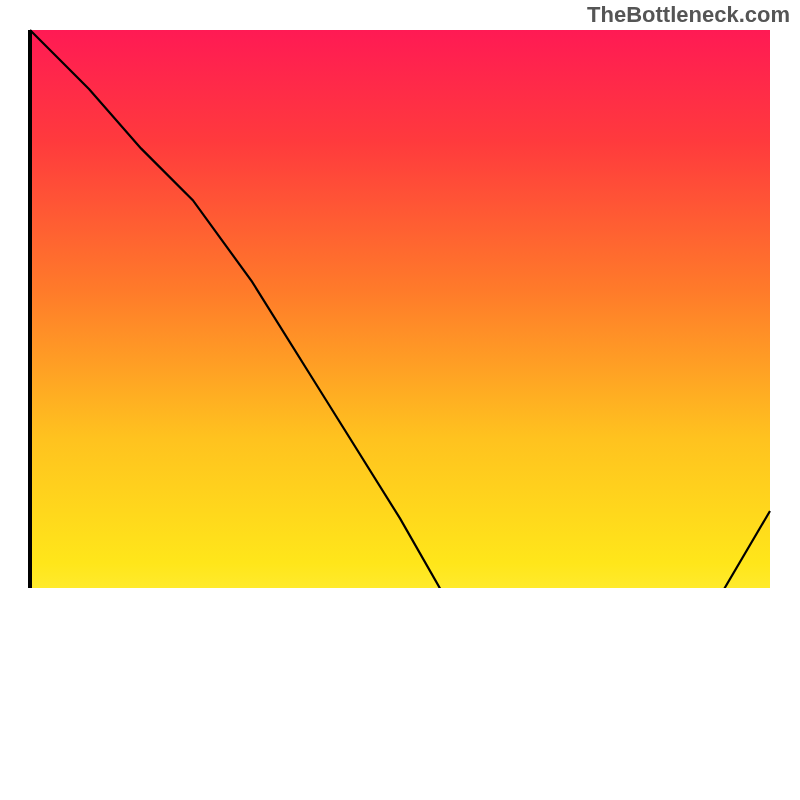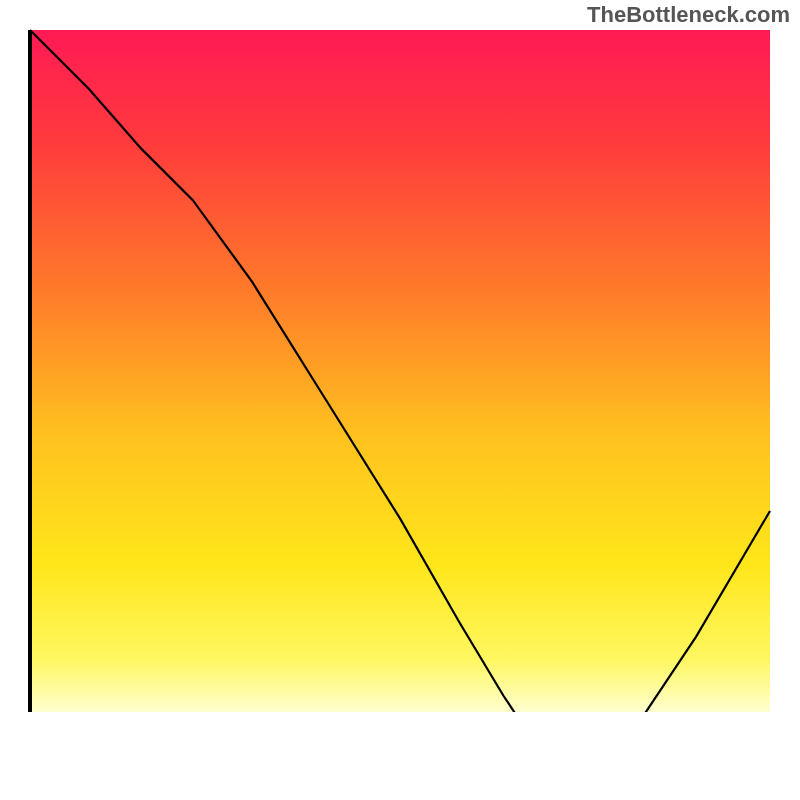--- a/index.html
+++ b/index.html
@@ -3,21 +3,21 @@
 <meta charset="utf-8">
 <style>
   body {
     margin: 0;
     padding: 0;
     background: #fff;
     font-family: Arial, Helvetica, sans-serif;
   }
   .container {
     width: 800px;
-    height: 712px;
+    height: 588px;
     position: relative;
   }
   .watermark {
     position: absolute;
     top: 2px;
     right: 10px;
     font-size: 22px;
     font-weight: bold;
     color: #555;
     font-family: Arial, sans-serif;

